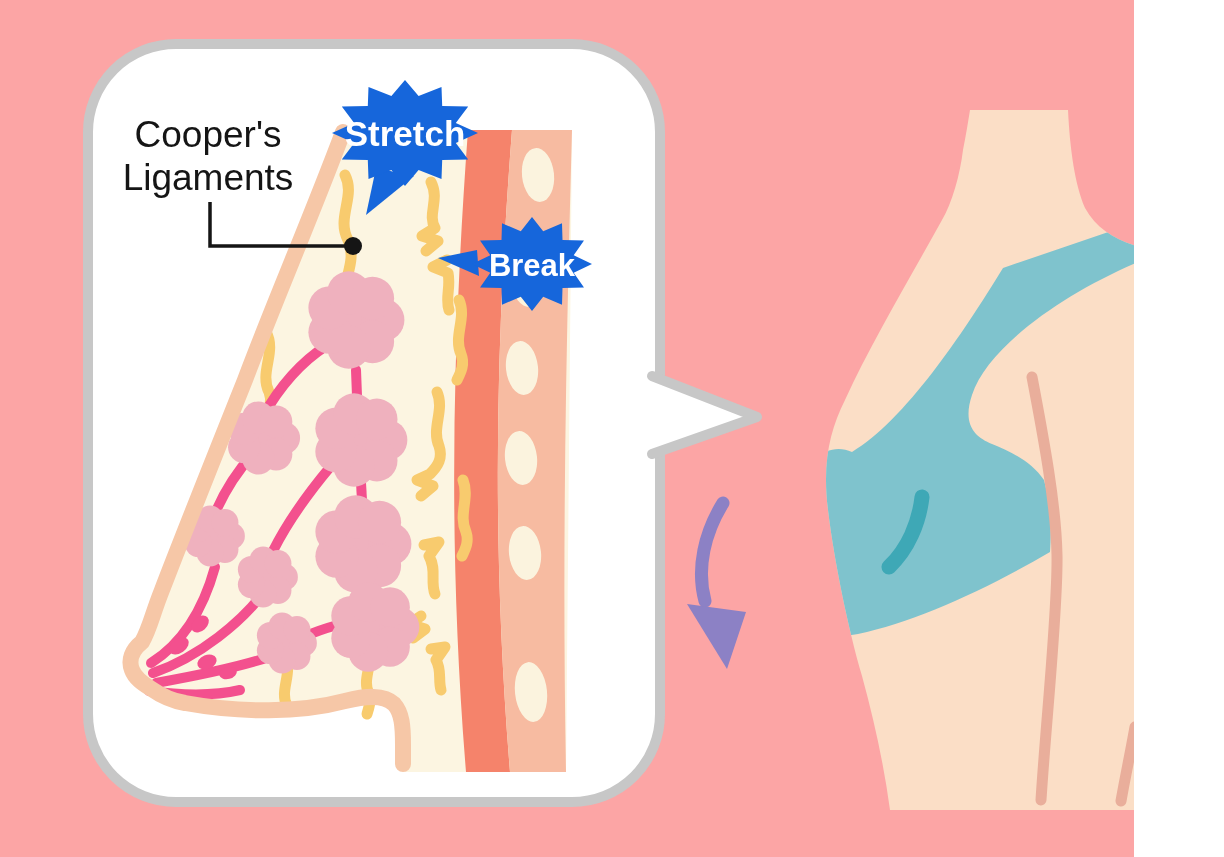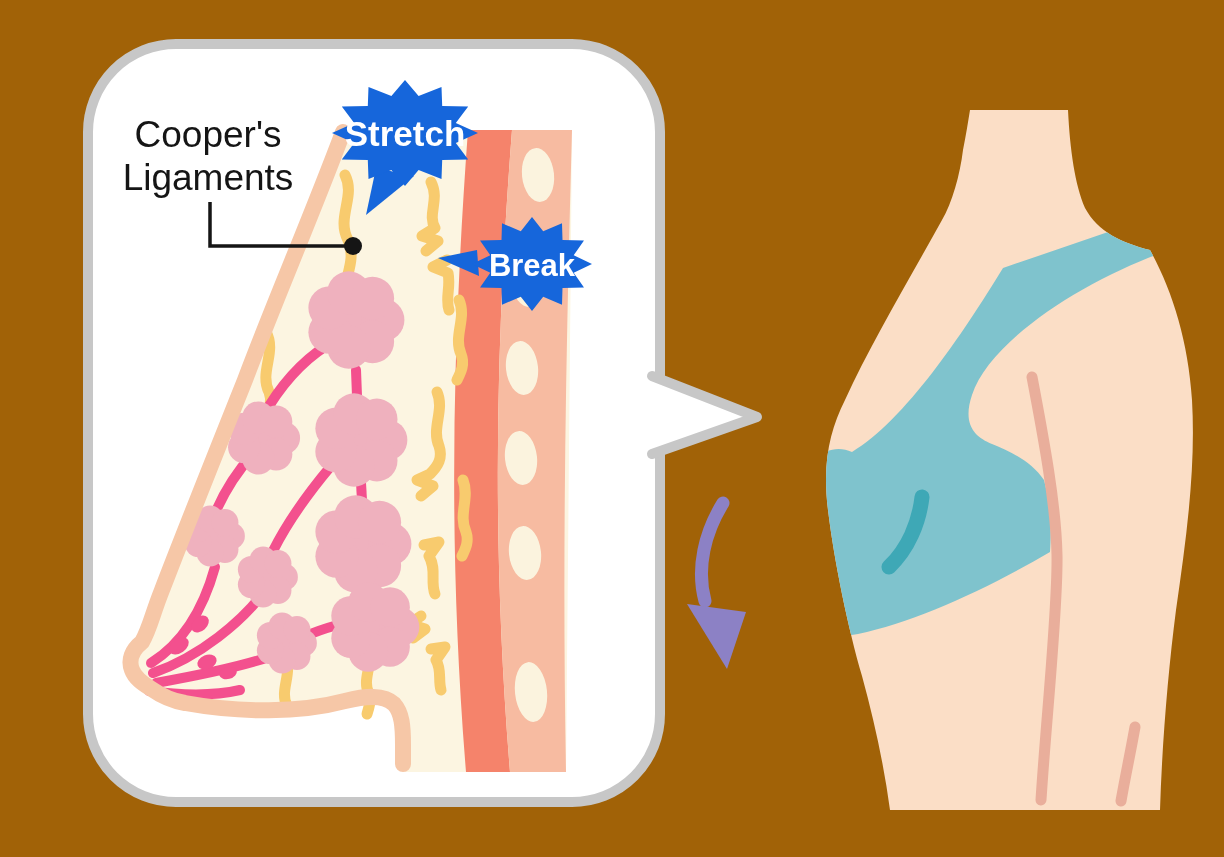--- a/index.html
+++ b/index.html
@@ -1,16 +1,16 @@
 <!DOCTYPE html>
 <html><head>
 <meta charset="utf-8">
 <style>
   html,body{margin:0;padding:0;background:#ffffff;}
-  #stage{position:relative;width:1224px;height:857px;background:#a16207;overflow:hidden;
+  #stage{position:relative;width:1134px;height:857px;background:#fca5a5;overflow:hidden;
          font-family:"Liberation Sans", sans-serif;}
   svg{position:absolute;left:0;top:0;}
   text{font-family:"Liberation Sans", sans-serif;}
   .badge-text{fill:#ffffff;font-weight:600;}
   .label-text{fill:#151515;font-weight:500;}
 </style>
 </head>
 <body>
 
 <div id="stage">

